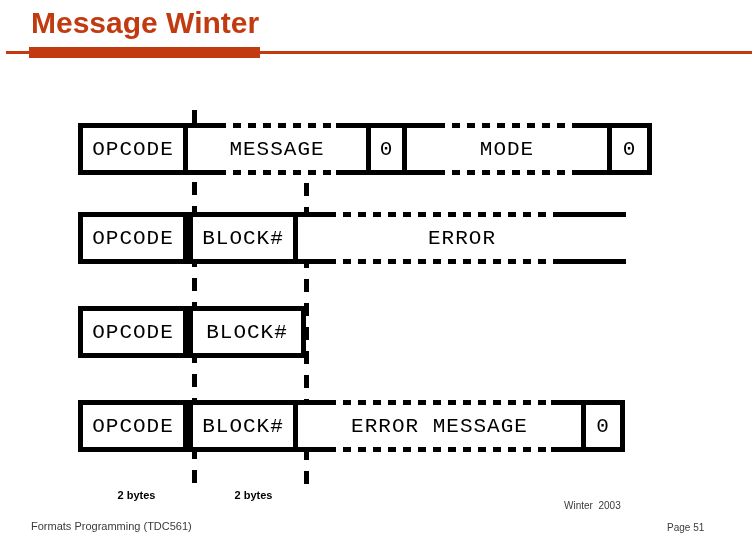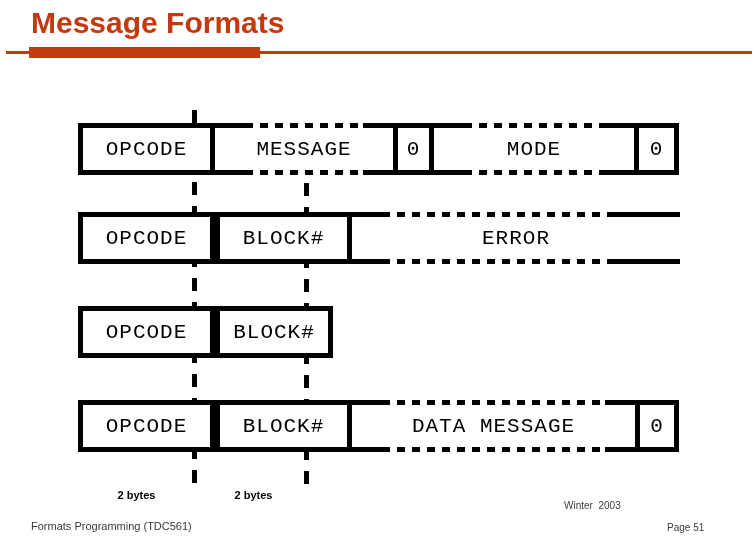--- a/index.html
+++ b/index.html
@@ -45,40 +45,40 @@
   }
   .cell.var.wide-right::before, .cell.var.wide-right::after {
     background:
       linear-gradient(#000,#000) left center/30px 5px no-repeat,
       linear-gradient(#000,#000) right center/72px 5px no-repeat,
       repeating-linear-gradient(90deg,#000 0 8px, transparent 8px 15px);
   }
   .cell.var::before { top:0; }
   .cell.var::after { bottom:0; }
 
-  .w-117{width:137px} .w-178{width:178px} .w-41{width:41px} .w-188{width:200px}
+  .w-117{width:110px} .w-178{width:178px} .w-41{width:41px} .w-188{width:200px}
   .w-45{width:45px} .w-328{width:328px} .w-118{width:118px} .w-283{width:283px} .w-44{width:44px}
 
   .byte-label {
     position:absolute; top:489px; width:117px; text-align:center;
     font-size:11px; font-weight:bold; color:#000;
   }
   .byte-1 { left:78px; }
   .byte-2 { left:195px; }
 
   .footer-course { position:absolute; left:31px; top:520px; font-size:11px; color:#3A3A3A; }
   .footer-term  { position:absolute; left:564px; top:500px; font-size:10px; color:#3A3A3A; white-space:pre; }
   .footer-page  { position:absolute; left:667px; top:522px; font-size:10px; color:#3A3A3A; }
 </style>
 </head>
 <body>
 
 <div class="slide">
 
-  <div class="title">Message Formats</div>
+  <div class="title">Message Winter</div>
   <div class="rule-thin"></div>
   <div class="rule-thick"></div>
 
   <div class="vline vline-1"></div>
   <div class="vline vline-2"></div>
 
   <div class="row row-1">
     <div class="cell solid w-117">
       <span>OPCODE</span>
     </div>
@@ -118,21 +118,21 @@
   </div>
 
   <div class="row row-4">
     <div class="cell solid w-117">
       <span>OPCODE</span>
     </div>
     <div class="cell solid w-117">
       <span>BLOCK#</span>
     </div>
     <div class="cell var w-283">
-      <span>DATA MESSAGE</span>
+      <span>ERROR MESSAGE</span>
     </div>
     <div class="cell solid w-44">
       <span>0</span>
     </div>
   </div>
 
   <div class="byte-label byte-1">2 bytes</div>
   <div class="byte-label byte-2">2 bytes</div>
 
   <div class="footer-course">Formats Programming (TDC561)</div>

